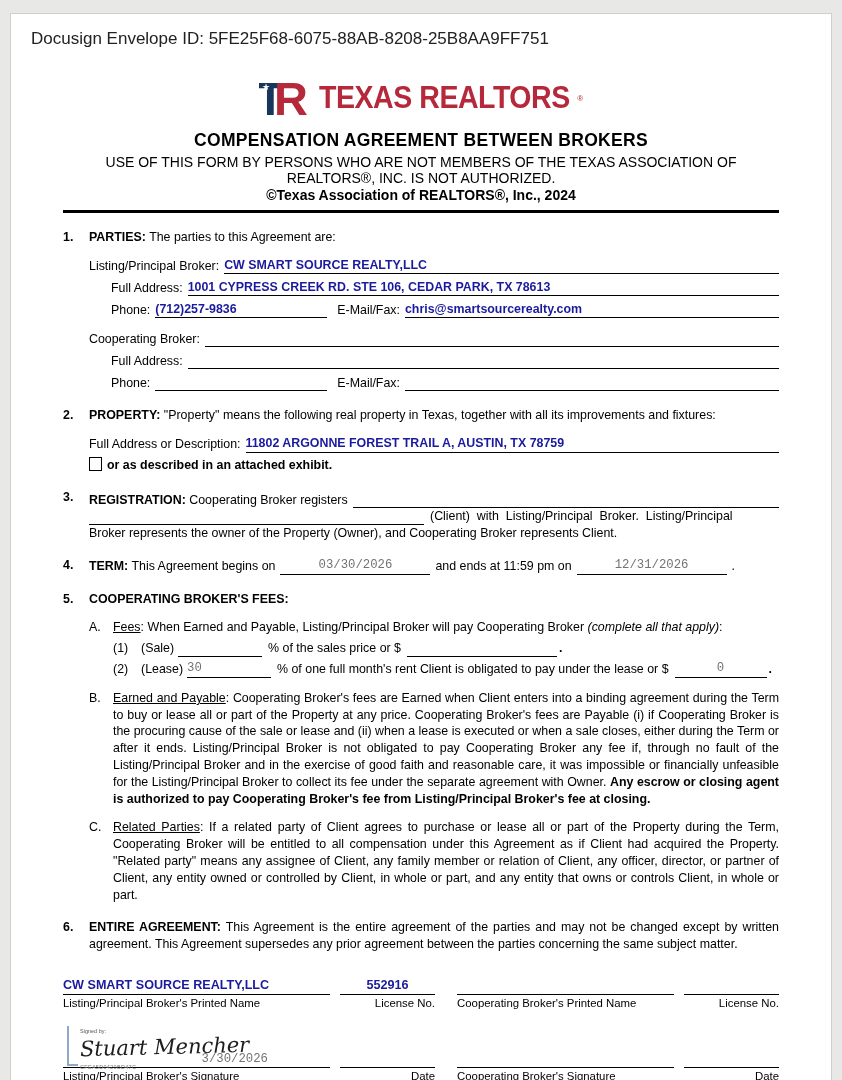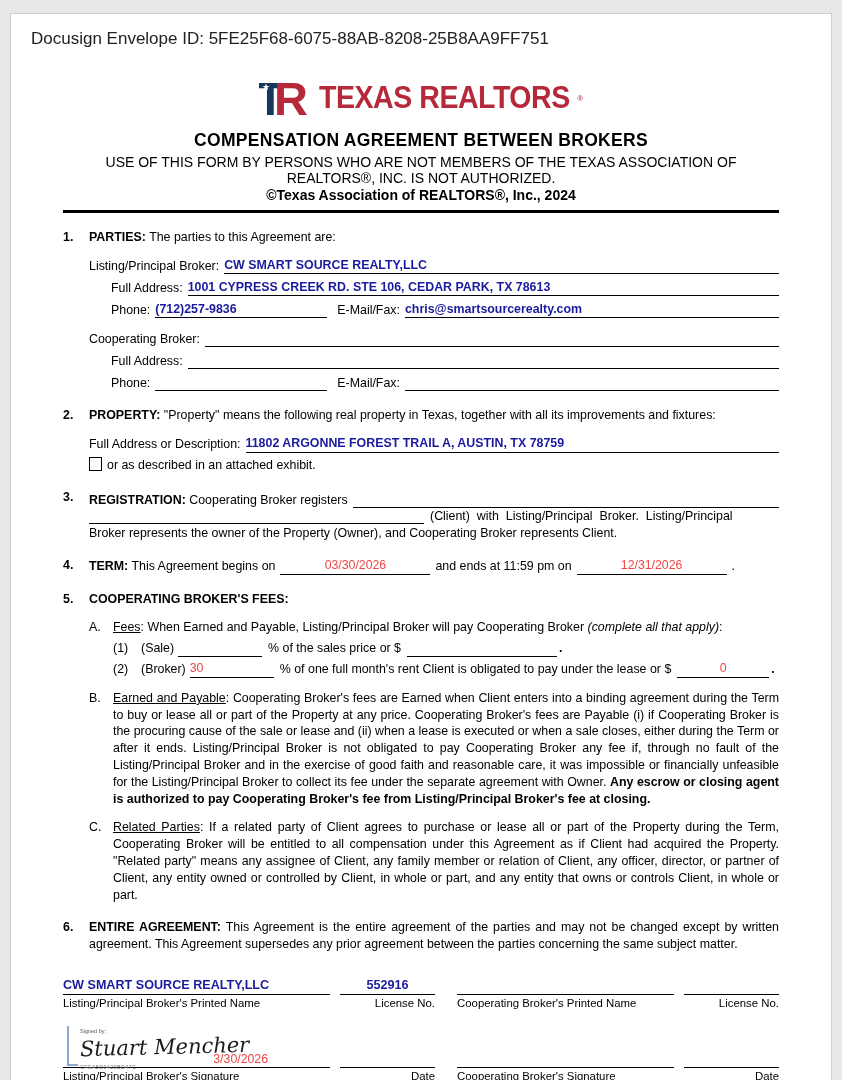--- a/index.html
+++ b/index.html
@@ -26,34 +26,34 @@
   .frow .lbl{white-space:nowrap;padding-right:5px;}
   .fill{flex:1;border-bottom:1px solid #000;min-height:15px;color:#1a1a9e;font-weight:bold;white-space:nowrap;overflow:hidden;}
   .w170{flex:0 0 172px;}
   .ml10{margin-left:10px;}
   .ind{margin-left:22px;}
   .gap8{margin-top:10px;}
   .just{text-align:justify;}
   .u{text-decoration:underline;}
   .cb{display:inline-block;width:11px;height:12px;border:1px solid #000;vertical-align:-2px;margin-right:5px;
       font-size:11px;font-weight:bold;color:#1a1a9e;line-height:12px;text-align:center;}
-  .mono{font-family:Liberation Sans, sans-serif;font-size:12.3px;color:#ef4444;font-weight:normal;}
+  .mono{font-family:Liberation Mono, monospace;font-size:12.3px;color:#737373;font-weight:normal;}
   .dateline{display:inline-block;width:150px;border-bottom:1px solid #000;text-align:center;margin:0 5px;}
   .term-row{display:flex;align-items:center;white-space:nowrap;}
   
   .sub{display:flex;margin-top:12px;font-size:12.4px;line-height:16.8px;}
   .sub .letter{flex:0 0 24px;font-weight:bold;}
   .sub-body{flex:1;min-width:0;}
   .fee-row{display:flex;align-items:flex-end;margin-top:2px;height:19px;white-space:nowrap;}
   .fee-num{flex:0 0 28px;}
   .pct-line{display:inline-block;width:84px;border-bottom:1px solid #000;text-align:left;margin:0 6px 0 4px;}
   .amt-line1{display:inline-block;width:150px;border-bottom:1px solid #000;margin:0 2px 0 6px;}
   .amt-line2{display:inline-block;width:92px;border-bottom:1px solid #000;text-align:center;margin:0 2px 0 6px;}
   
-  .reg-line2{display:flex;align-items:flex-start;}
+  .reg-line2{display:flex;align-items:flex-end;}
   .reg-blank{flex:1;border-bottom:1px solid #000;min-height:15px;max-width:335px;margin-right:6px;}
   .reg-l2t{word-spacing:3.5px;white-space:nowrap;}
   
   .sig-grid{display:flex;margin-top:26px;font-size:11.4px;}
   .sig-col{display:flex;flex-direction:column;}
   .sig-col.l{flex:0 0 372px;margin-right:22px;}
   .sig-col.r{flex:1;}
   .sig-vrow{display:flex;align-items:flex-end;}
   .seg-name{flex:1;border-bottom:1px solid #000;min-height:16px;position:relative;}
   .seg-lic{flex:0 0 95px;border-bottom:1px solid #000;min-height:16px;margin-left:10px;text-align:center;}
@@ -132,21 +132,21 @@
   </div>
 
   <div class="sec">
     <span class="num">2.</span>
     <div class="sec-body">
       <div><b class="lblb">PROPERTY:</b> <span>"Property" means the following real property in Texas, together with all its improvements and fixtures:</span></div>
       <div class="frow gap8">
         <span class="lbl">Full Address or Description:</span>
         <span class="fill">11802 ARGONNE FOREST TRAIL A, AUSTIN, TX  78759</span>
       </div>
-      <div style="margin-top:4px;">
+      <div style="margin-top:4px;font-weight:bold;">
         <span class="cb"></span><span>or as described in an attached exhibit.</span>
       </div>
     </div>
   </div>
 
   <div class="sec">
     <span class="num">3.</span>
     <div class="sec-body">
       <div class="frow" style="margin-top:0;">
         <span class="lbl"><b class="lblb">REGISTRATION:</b> <span>Cooperating Broker registers</span></span>
@@ -185,21 +185,21 @@
           <div class="fee-row">
             <span class="fee-num">(1)</span>
             <span>(Sale)</span>
             <span class="pct-line mono"></span>
             <span>% of the sales price or $</span>
             <span class="amt-line1 mono"></span>
             <span style="font-weight:bold;">.</span>
           </div>
           <div class="fee-row">
             <span class="fee-num">(2)</span>
-            <span>(Broker)</span>
+            <span>(Lease)</span>
             <span class="pct-line mono">30</span>
             <span>% of one full month's rent Client is obligated to pay under the lease or $</span>
             <span class="amt-line2 mono">0</span>
             <span style="font-weight:bold;">.</span>
           </div>
         </div>
       </div>
 
       <div class="sub">
         <span class="letter" style="font-weight:normal;">B.</span>

